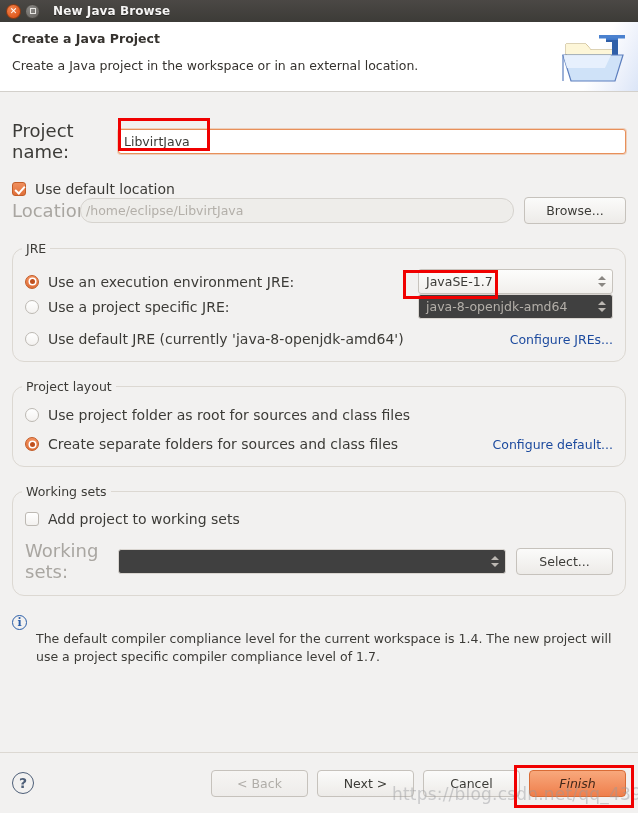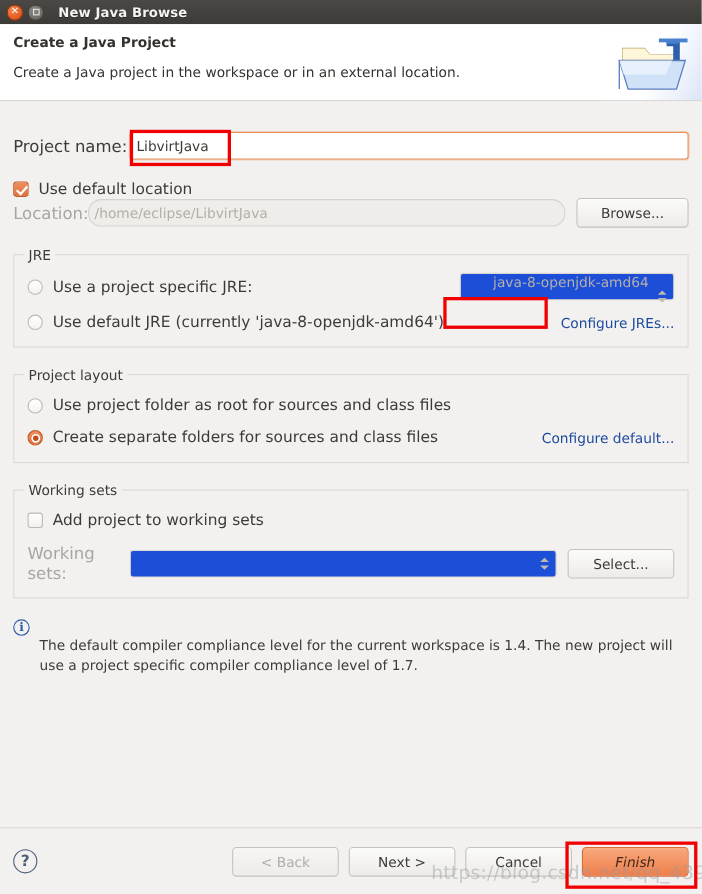--- a/index.html
+++ b/index.html
@@ -84,21 +84,21 @@
   .wiz-body {
     position: absolute;
     left: 0; right: 0;
     top: 92px; bottom: 61px;
     background: #f2f1f0;
     padding: 0 12px;
   }
 
   .row { display: flex; align-items: center; }
 
-  .label { font-size: 15px; color: #3c3b37; }
+  .label { font-size: 18px; color: #3c3b37; }
   .label.dim { color: #a9a6a1; }
 
   
   .pn-row { margin-top: 28px; }
   .pn-label { width: 106px; }
 
   
   .txt {
     flex: 1;
     height: 25px;
@@ -191,21 +191,21 @@
   .btn.primary {
     background: linear-gradient(180deg, #f8a87c 0%, #ef7f4c 100%);
     border-color: #d96c36;
     color: #43281a;
     font-style: italic;
   }
 
   
   .group {
     border: 1px solid #dcd8d2;
-    border-radius: 0;
+    border-radius: 12px;
     position: relative;
     padding: 16px 12px 12px 12px;
   }
   .group-title {
     position: absolute;
     top: -8px; left: 9px;
     background: #f2f1f0;
     padding: 0 4px;
     font-size: 12.5px;
     color: #3c3b37;
@@ -216,21 +216,21 @@
     height: 25px;
     border: 1px solid #c7c3bd;
     border-radius: 3px;
     background: linear-gradient(180deg,#fdfdfc 0%, #f1efec 100%);
     display: flex; align-items: center;
     padding: 0 0 0 7px;
     font-size: 12.5px;
     color: #3c3b37;
     position: relative;
   }
-  .combo.disabled { color: #b3afa9; background:#1d4ed8; border-color:#d9d5d0;flex-direction:column; }
+  .combo.disabled { color: #b3afa9; background:#404040; border-color:#d9d5d0; }
   .combo .spin {
     margin-left: auto;
     width: 20px; height: 100%;
     display: flex; flex-direction: column;
     align-items: center; justify-content: center;
     gap: 3px;
   }
   .tri-up {
     width: 0; height: 0;
     border-left: 4px solid transparent;
@@ -356,20 +356,31 @@
 
   <div class="row" style="">
     <div class="label dim" style="width:68px;">Location:</div>
     <div class="txt disabled" style="margin-right:10px;">/home/eclipse/LibvirtJava</div>
     <div class="btn" style="min-width:102px;">Browse...</div>
   </div>
 
   <div class="group" style="margin-top:24px; padding-bottom:14px;">
     <div class="group-title">JRE</div>
 
+    <div class="row" style="margin-top:4px;">
+      <div class="rb checked"></div>
+      <div class="opt-label">Use an execution environment JRE:</div>
+      <div class="combo" style="margin-left:auto; width:195px;">
+        <span>JavaSE-1.7</span>
+        <span class="spin">
+          <span class="tri-up"></span>
+            <span class="tri-dn"></span>
+        </span>
+      </div>
+    </div>
 
     <div class="row" style="margin-top:0;">
       <div class="rb"></div>
       <div class="opt-label">Use a project specific JRE:</div>
       <div class="combo disabled" style="margin-left:auto; width:195px;">
         <span>java-8-openjdk-amd64</span>
         <span class="spin">
           <span class="tri-up"></span>
             <span class="tri-dn"></span>
         </span>

